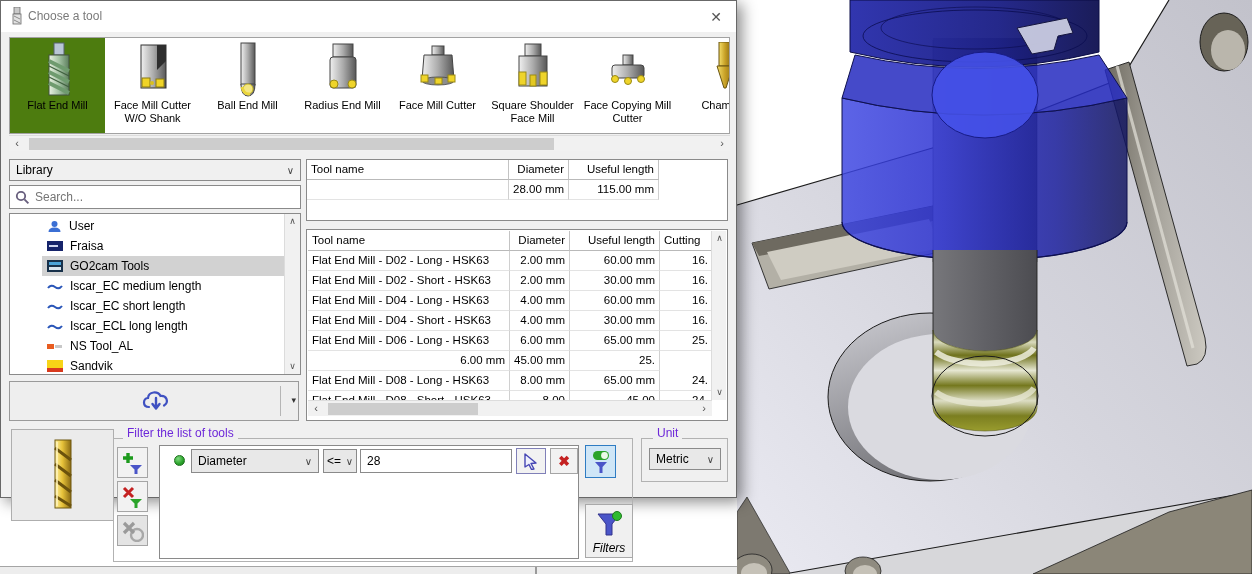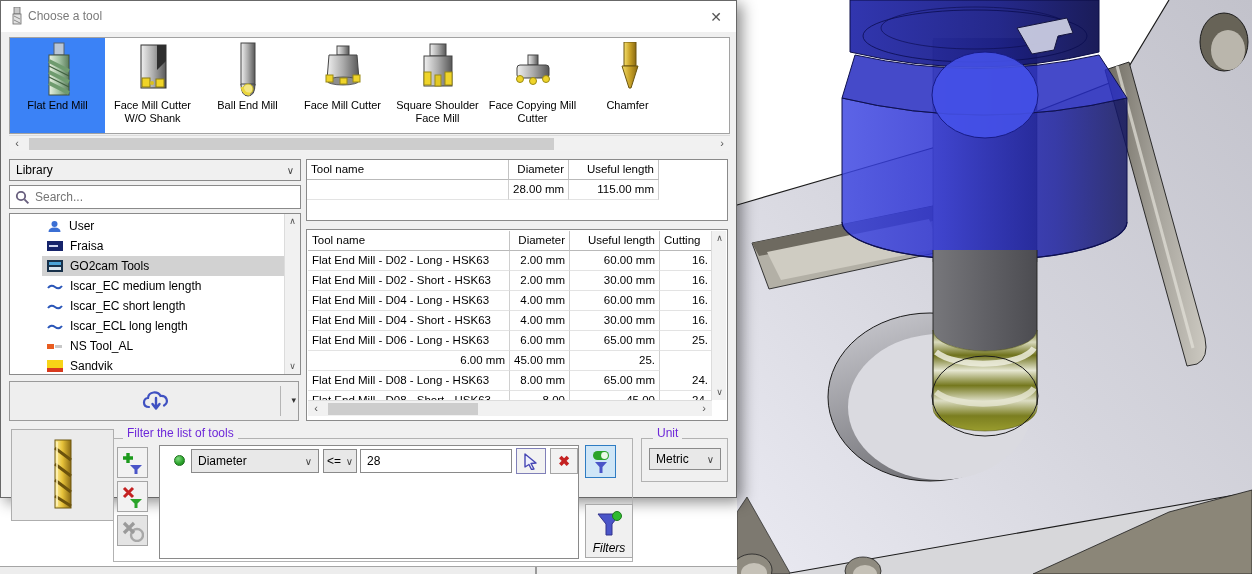--- a/index.html
+++ b/index.html
@@ -17,21 +17,21 @@
   .titlebar { position:absolute; left:0; top:0; width:735px; height:31px; background:#fff; }
   .title-icon { position:absolute; left:9px; top:6px; }
   .title-text { position:absolute; left:27px; top:8px; font-size:12px; color:#7a7a7a; }
   .close-btn { position:absolute; right:10px; top:6px; width:20px; height:20px;
                font-size:14px; color:#555; text-align:center; line-height:20px; cursor:pointer; }
 
   
   .toolpanel { position:absolute; left:8px; top:36px; width:721px; height:97px;
                background:#fff; border:1px solid #a2a2a2; display:flex; overflow:hidden; }
   .toolitem { width:95px; flex:0 0 95px; height:95px; padding-top:3px; text-align:center; }
-  .toolitem.sel { background:#3b82f6; }
+  .toolitem.sel { background:#4d7c0f; }
   .toolitem .ticon { height:58px; display:flex; align-items:center; justify-content:center; }
   .toolitem .tlabel { font-size:11px; line-height:13px; color:#000; }
 
   .hscroll { position:absolute; left:8px; top:134px; width:721px; height:16px;
              background:#f1f1f1; border-top:1px solid #dcdcdc; }
   .hs-btn { position:absolute; top:0; width:16px; height:16px; font-size:11px; color:#555;
             text-align:center; line-height:15px; }
   .hs-thumb { position:absolute; top:2px; height:12px; background:#cdcdcd; }
 
   
@@ -262,20 +262,31 @@
             <path d="M21,42 Q21,54 28,54 Q35,54 35,42 Z" fill="url(#silg)" stroke="#444" stroke-width="1"></path>
             <circle cx="28" cy="47" r="5" fill="#f3e683" stroke="#c8b820" stroke-width="1"></circle>
             <path d="M22,45 Q24,53 30,52" stroke="#ead53a" stroke-width="3" fill="none"></path>
           </svg>
         </div>
         <div class="tlabel">Ball End Mill</div>
       </div>
       <div class="toolitem">
         <div class="ticon">
           <svg width="56" height="56" viewBox="0 0 56 56">
+            <rect x="18" y="2" width="20" height="13" fill="url(#silg)" stroke="#444" stroke-width="1"></rect>
+            <rect x="15" y="15" width="26" height="31" rx="3" fill="url(#silg)" stroke="#444" stroke-width="1"></rect>
+            <circle cx="19" cy="42" r="4" fill="#efd42a" stroke="#9a8a14" stroke-width="1"></circle>
+            <circle cx="37" cy="42" r="4" fill="#efd42a" stroke="#9a8a14" stroke-width="1"></circle>
+          </svg>
+        </div>
+        <div class="tlabel">Radius End Mill</div>
+      </div>
+      <div class="toolitem">
+        <div class="ticon">
+          <svg width="56" height="56" viewBox="0 0 56 56">
             <rect x="22" y="4" width="12" height="9" fill="url(#silg)" stroke="#444" stroke-width="1"></rect>
             <polygon points="14,13 42,13 44,38 12,38" fill="url(#silg)" stroke="#444" stroke-width="1"></polygon>
             <ellipse cx="28" cy="39" rx="16" ry="4" fill="#8d8d8d" stroke="#444" stroke-width="0.8"></ellipse>
             <rect x="11" y="33" width="7" height="7" fill="#efd42a" stroke="#9a8a14" stroke-width="1"></rect>
             <rect x="25" y="36" width="7" height="6" fill="#efd42a" stroke="#9a8a14" stroke-width="1"></rect>
             <rect x="38" y="33" width="7" height="7" fill="#efd42a" stroke="#9a8a14" stroke-width="1"></rect>
           </svg>
         </div>
         <div class="tlabel">Face Mill Cutter</div>
       </div>

